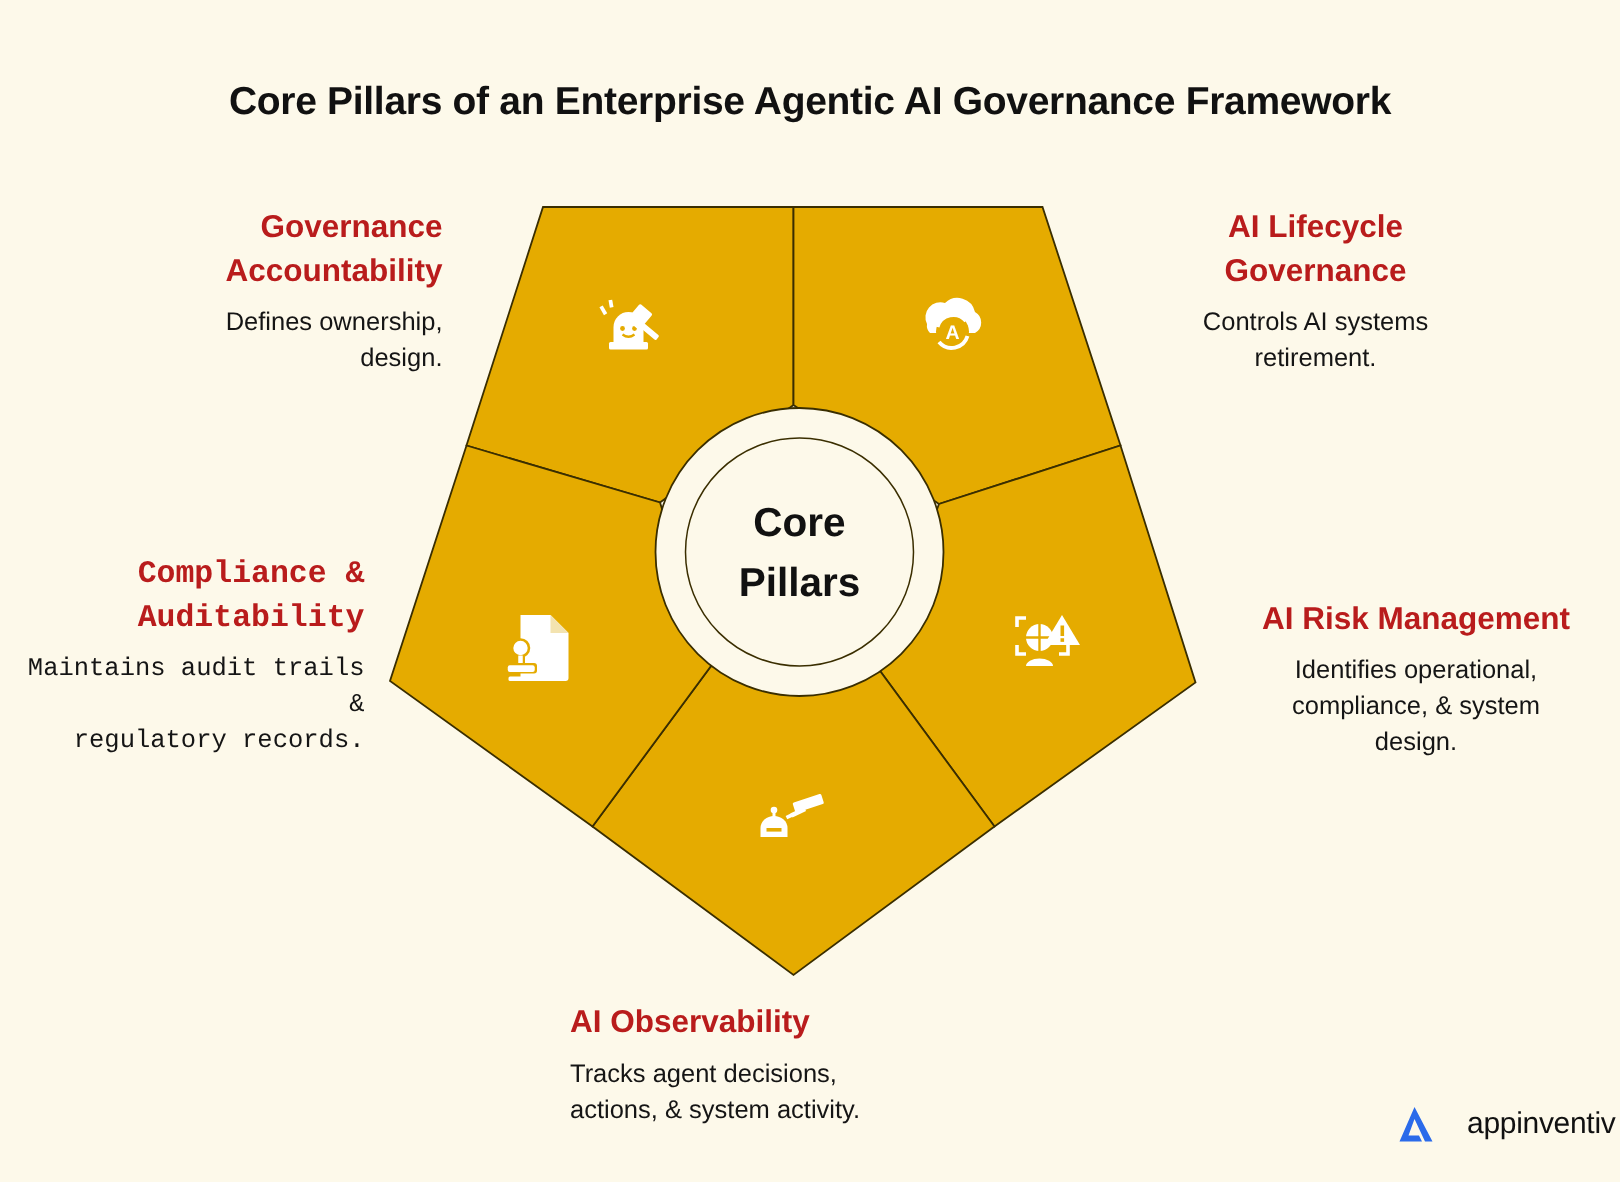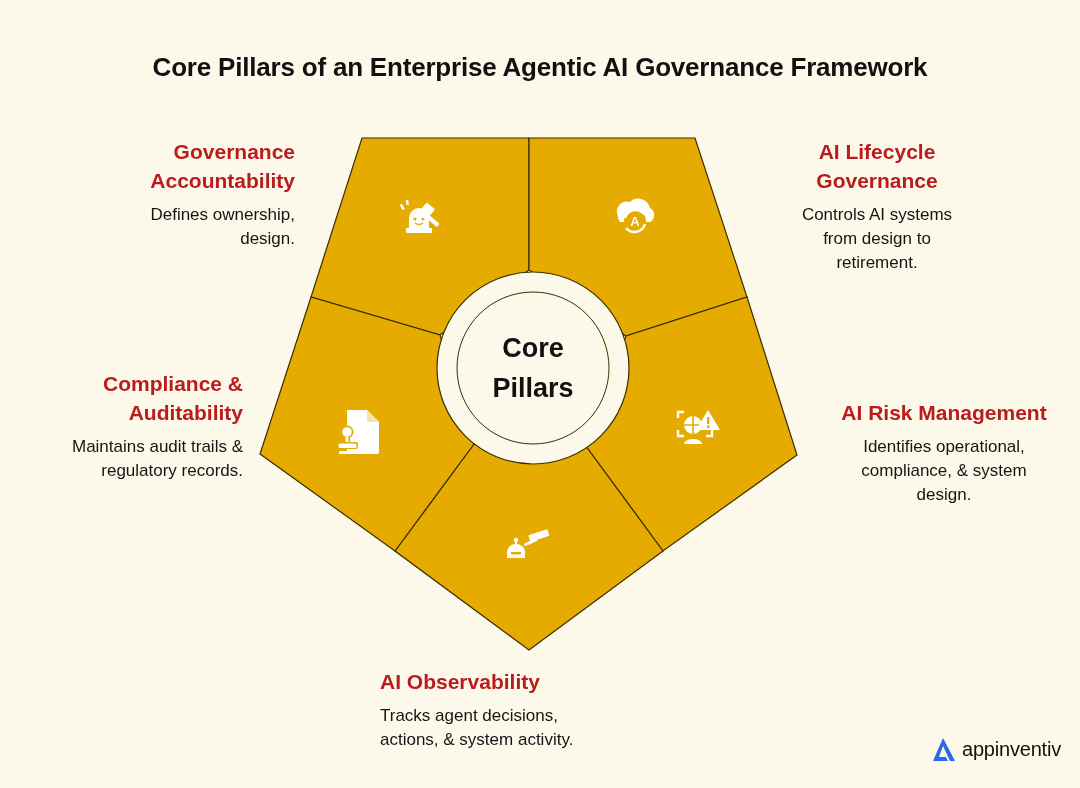--- a/index.html
+++ b/index.html
@@ -23,21 +23,21 @@
   .block p {
     margin: 8px 0 0 0; font-size: 17px; line-height: 24px; color: #151515;
   }
   .right-align { text-align: right; }
   .left-align { text-align: center; }
   .center-align { text-align: left; }
   .center-label {
     position: absolute; left: 433px; top: 328px; width: 200px; text-align: center;
     font-weight: bold; font-size: 27px; line-height: 40px; color: #111;
   }
-  .logo { position: absolute; left: 930px; top: 735px; display: flex; align-items: center; gap: 4px; }
+  .logo { position: absolute; left: 930px; top: 735px; display: flex; align-items: center; gap: 20px; }
   .logo span { font-size: 20px; color: #111; letter-spacing: -0.2px; }
 </style>
 </head>
 <body>
 
 <div class="title">Core Pillars of an Enterprise Agentic AI Governance Framework</div>
 
 <svg class="diagram" width="1080" height="788" viewBox="0 0 1080 788">
 
   <g stroke="#3a2e00" stroke-width="1.2" fill="#E5AB00">
@@ -122,21 +122,20 @@
   </p>
 </div>
 
 <div class="block left-align" style="left:757px; top:137px; width:240px;">
   <h3>
     <div>AI Lifecycle</div>
     <div>Governance</div>
   </h3>
   <p>
     <span style="display:block">Controls AI systems</span>
-    <span style="display:block">from design to</span>
     <span style="display:block">retirement.</span>
   </p>
 </div>
 
 <div class="block left-align" style="left:814px; top:398px; width:260px;">
   <h3>
     <div>AI Risk Management</div>
   </h3>
   <p>
     <span style="display:block">Identifies operational,</span>
@@ -148,21 +147,21 @@
 <div class="block center-align" style="left:380px; top:667px; width:300px;">
   <h3>
     <div>AI Observability</div>
   </h3>
   <p>
     <span style="display:block">Tracks agent decisions,</span>
     <span style="display:block">actions, &amp; system activity.</span>
   </p>
 </div>
 
-<div class="block right-align" style="right:837px; top:369px; width:240px;">
+<div class="block right-align" style="right:837px; top:369px; width:240px;font-family:Liberation Mono, monospace;">
   <h3>
     <div>Compliance &amp;</div>
     <div>Auditability</div>
   </h3>
   <p>
     <span style="display:block">Maintains audit trails &amp;</span>
     <span style="display:block">regulatory records.</span>
   </p>
 </div>
 

